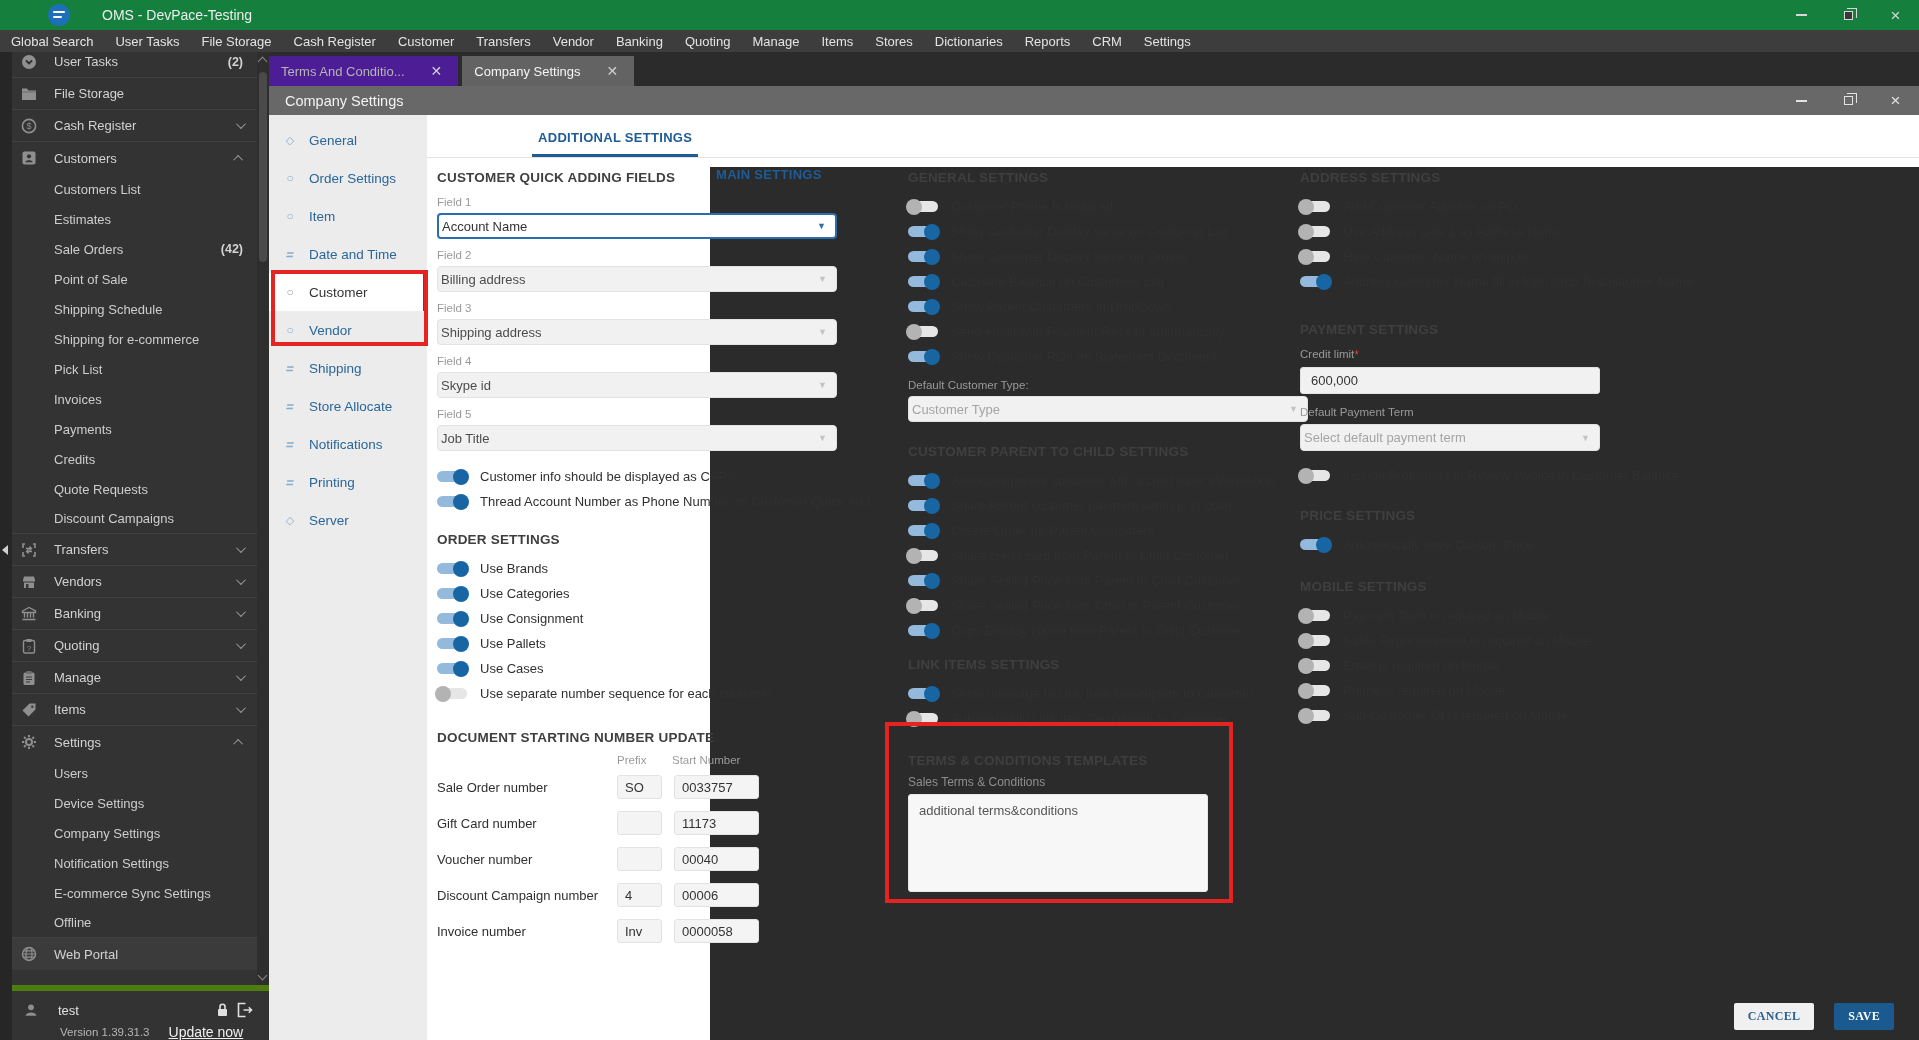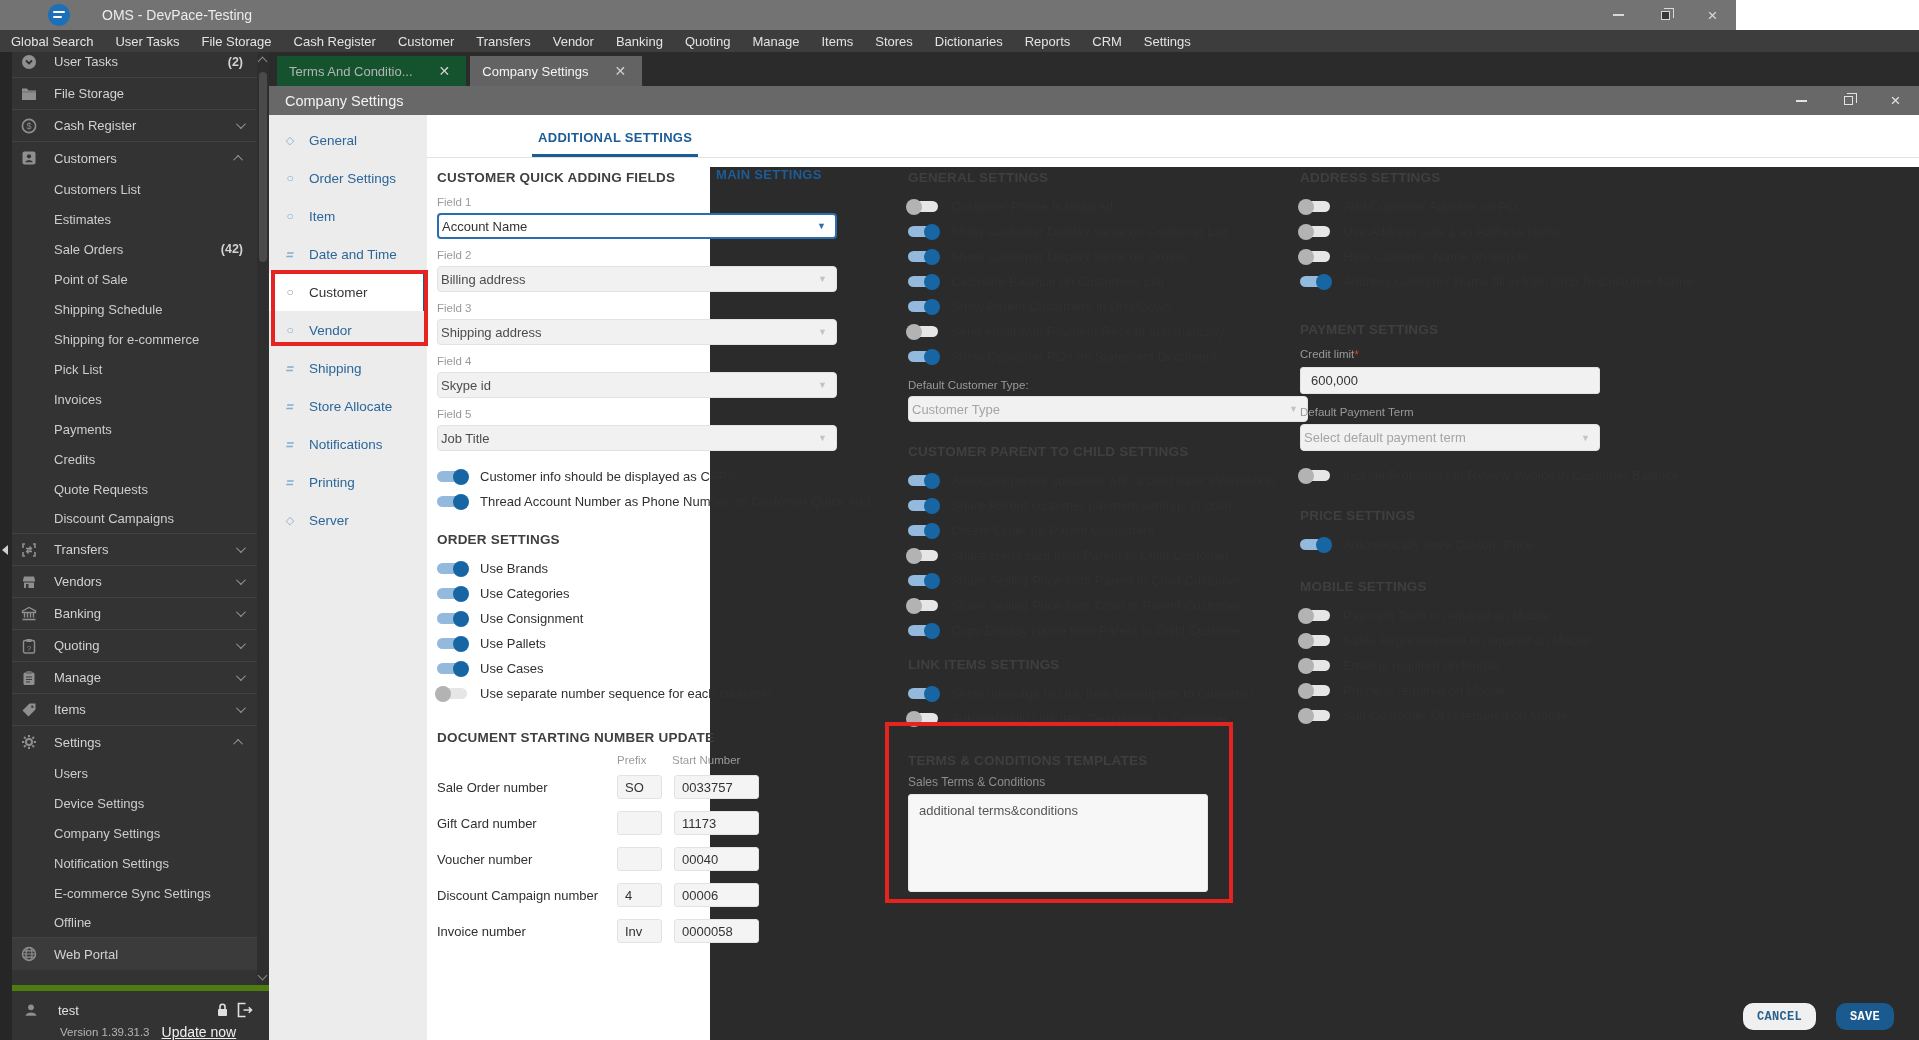--- a/index.html
+++ b/index.html
@@ -1,20 +1,20 @@
 <!DOCTYPE html>
 <html><head>
 <meta charset="utf-8">
 <style>
   *{box-sizing:border-box;margin:0;padding:0}
   html,body{width:1919px;height:1040px;overflow:hidden}
   body{position:relative;background:#fff;font-family:"Liberation Sans",sans-serif;-webkit-font-smoothing:antialiased}
 
   
-  .titlebar{position:absolute;left:0;top:0;width:1736px;height:30px;background:#737373;display:flex;align-items:center;color:#ececec}
+  .titlebar{position:absolute;left:0;top:0;width:1919px;height:30px;background:#15803d;display:flex;align-items:center;color:#ececec}
   .applogo{width:22px;height:22px;border-radius:50%;background:#1d70b8;margin-left:48px;position:relative;flex:none}
   .applogo::before,.applogo::after{content:"";position:absolute;left:5px;height:2px;background:#fff;border-radius:2px}
   .applogo::before{top:7px;width:12px}
   .applogo::after{top:12px;width:9px}
   .titlebar .title{margin-left:32px;font-size:14px}
   .winbtns{margin-left:auto;display:flex;height:100%}
   .winbtn{width:47px;height:100%;display:flex;align-items:center;justify-content:center;color:#d8d8d8}
   .g-min{width:11px;height:2px;background:#d8d8d8}
   .g-restore{width:9px;height:9px;border:1px solid #d8d8d8;position:relative;background:#383838}
   .g-restore::before{content:"";position:absolute;left:2px;top:-4px;width:9px;height:9px;border:1px solid #d8d8d8;border-bottom:none;border-left:none}
@@ -40,29 +40,29 @@
   .chev.up{transform:rotate(-135deg) translateY(-2px)}
   .sb-track{position:absolute;right:0;top:0;bottom:55px;width:12px;background:#2e2e2e}
   .sb-arrow{position:absolute;left:2px;width:7px;height:7px;border-right:1.5px solid #8a8a8a;border-bottom:1.5px solid #8a8a8a}
   .sb-arrow.up{top:6px;transform:rotate(-135deg)}
   .sb-arrow.down{bottom:6px;transform:rotate(45deg)}
   .sb-thumb{position:absolute;left:2px;top:20px;width:8px;height:190px;background:#4a4a4a;border-radius:4px}
   .sfooter{position:absolute;left:12px;right:0;bottom:0;height:55px;border-top:6px solid #4d7c0f;padding:7px 14px 0 8px;color:#e0e0e0}
   .sfrow1{display:flex;align-items:center;gap:0;height:24px}
   .sfrow1 .uname{font-size:13px;margin-left:16px;flex:1}
   .sfrow1 .ficon{width:22px;display:flex;justify-content:center}
-  .sfrow2{display:flex;align-items:center;margin-left:40px;margin-top:2px;gap:12px}
+  .sfrow2{display:flex;align-items:center;margin-left:40px;margin-top:2px;gap:19px}
   .version{font-size:11.5px;color:#b5b5b5}
   .update{font-size:14px;color:#f0f0f0;text-decoration:underline;cursor:pointer}
 
   
   .main{position:absolute;left:269px;top:52px;width:1650px;height:988px;background:#2b2b2b}
   .tabstrip{position:absolute;left:0;top:0;width:100%;height:34px;display:flex;align-items:flex-end}
   .dtab{height:30px;display:flex;align-items:center;font-size:13px;padding:0 12px;margin-right:4px;cursor:pointer}
-  .dtab.inactive{background:#14532d;color:#b5b5b5;margin-left:8px}
+  .dtab.inactive{background:#4c1d95;color:#b5b5b5;margin-left:0}
   .dtab.active{background:#636363;color:#f5f5f5}
   .dtab .tclose{margin-left:22px;font-size:14px;color:#cfcfcf;padding:0 4px}
   .innerbar{position:absolute;left:0;top:34px;width:100%;height:29px;background:#686868;display:flex;align-items:center;color:#f3f3f3}
   .innerbar .ititle{margin-left:16px;font-size:14.5px}
   .innerbar .winbtn{color:#e2e2e2}
   .innerbar .g-min{background:#e2e2e2}
   .innerbar .g-restore{border-color:#e2e2e2;background:#686868}
   .innerbar .g-restore::before{border-color:#e2e2e2}
 
   .navpane{position:absolute;left:0;top:63px;width:158px;bottom:0;background:#ececec;padding-top:6px}
@@ -110,21 +110,21 @@
   .doclabel{width:180px}
   .docinput{height:24px;background:#f4f4f4;border:1px solid #e2e2e2;border-radius:3px;font-size:13px;color:#333;padding:0 7px;font-family:"Liberation Sans",sans-serif}
   .docprefix{width:45px;margin-right:12px}
   .docnum{width:85px}
 
   .textinput{width:300px;height:27px;background:#f1f1f1;border:1px solid #e2e2e2;border-radius:3px;font-size:13px;color:#333;padding:0 10px;margin-top:6px;font-family:"Liberation Sans",sans-serif}
   .req{color:#e03c31;font-size:12px;vertical-align:top}
   .terms-area{width:300px;height:98px;background:#f7f7f7;border:1px solid #e8e8e8;border-radius:3px;font-size:13px;color:#555;padding:8px 10px;margin-top:6px;resize:none;font-family:"Liberation Sans",sans-serif}
 
   .cfooter{position:absolute;right:25px;bottom:10px;display:flex;gap:20px}
-  .btn{height:27px;border:none;border-radius:10px;font-size:12px;font-weight:bold;padding:0 14px;letter-spacing:.3px;cursor:pointer;font-family:Liberation Mono, monospace}
+  .btn{height:27px;border:none;border-radius:2px;font-size:12px;font-weight:bold;padding:0 14px;letter-spacing:.3px;cursor:pointer;font-family:Liberation Serif, serif}
   .btn.cancel{background:#f0f0f0;color:#29618f}
   .btn.save{background:#1b5a8e;color:#fff;min-width:56px}
 
   
   .annot{position:absolute;border:4px solid #e52320;z-index:50;pointer-events:none}
   .annot.nav{left:271px;top:270px;width:157px;height:76px}
   .annot.terms{left:885px;top:722px;width:348px;height:181px}
 
   .mt8{margin-top:8px}.mt13{margin-top:13px}.mt14{margin-top:14px}.mt18{margin-top:18px}
   .mt20{margin-top:20px}.mt22{margin-top:22px}.mt24{margin-top:24px}.mt28{margin-top:28px}

